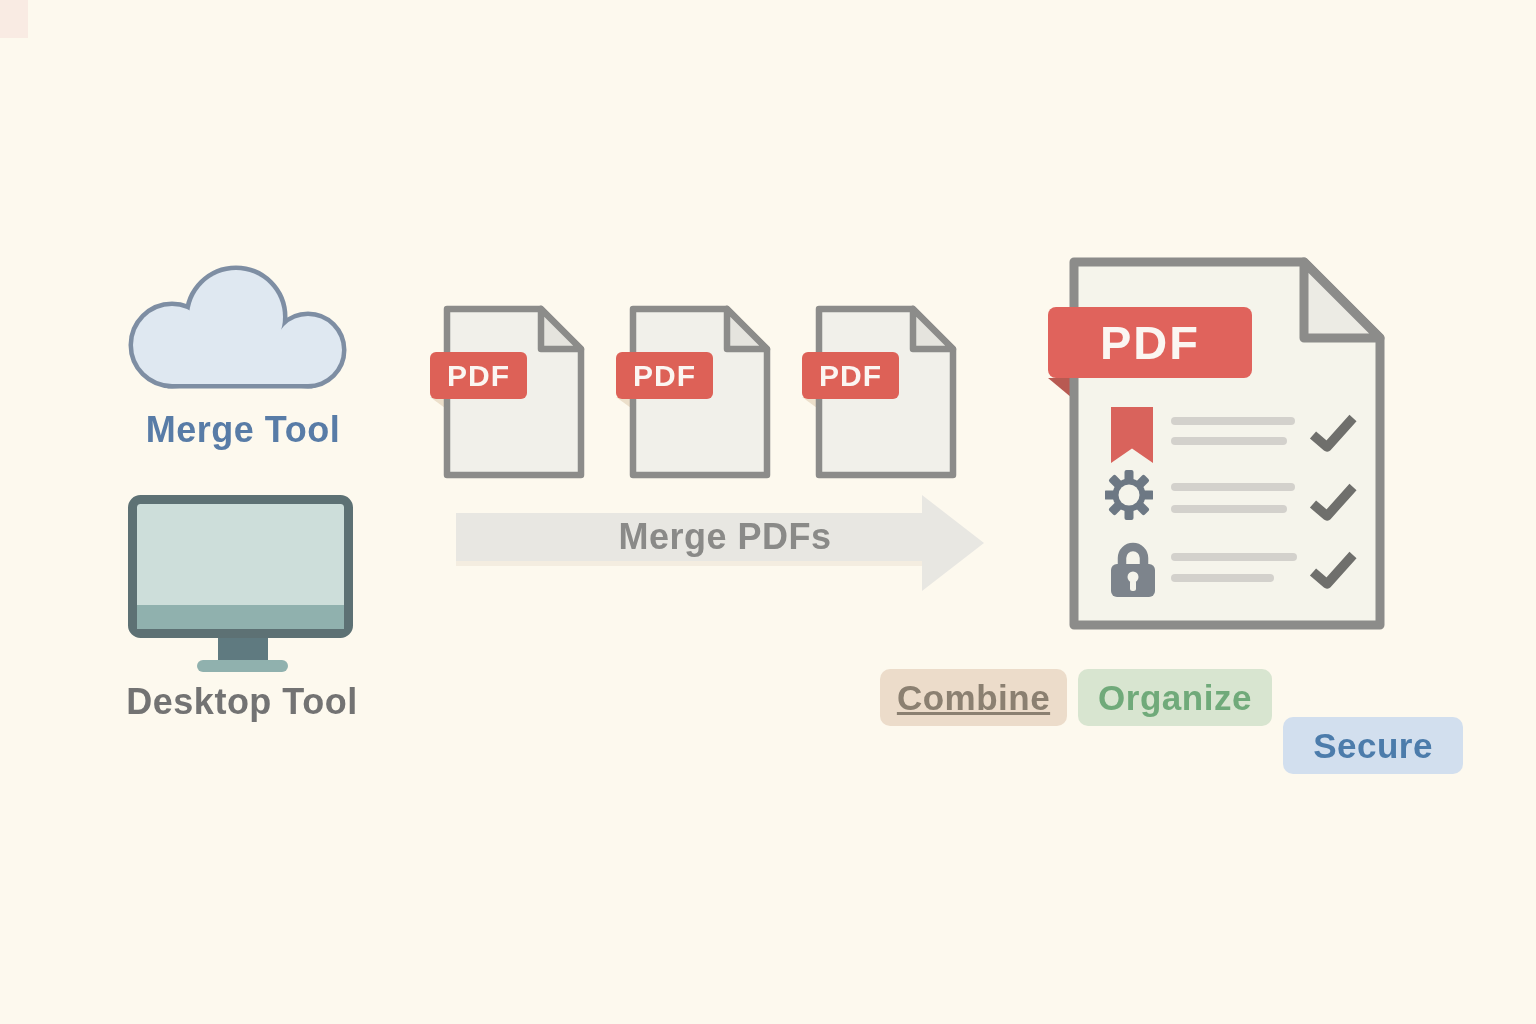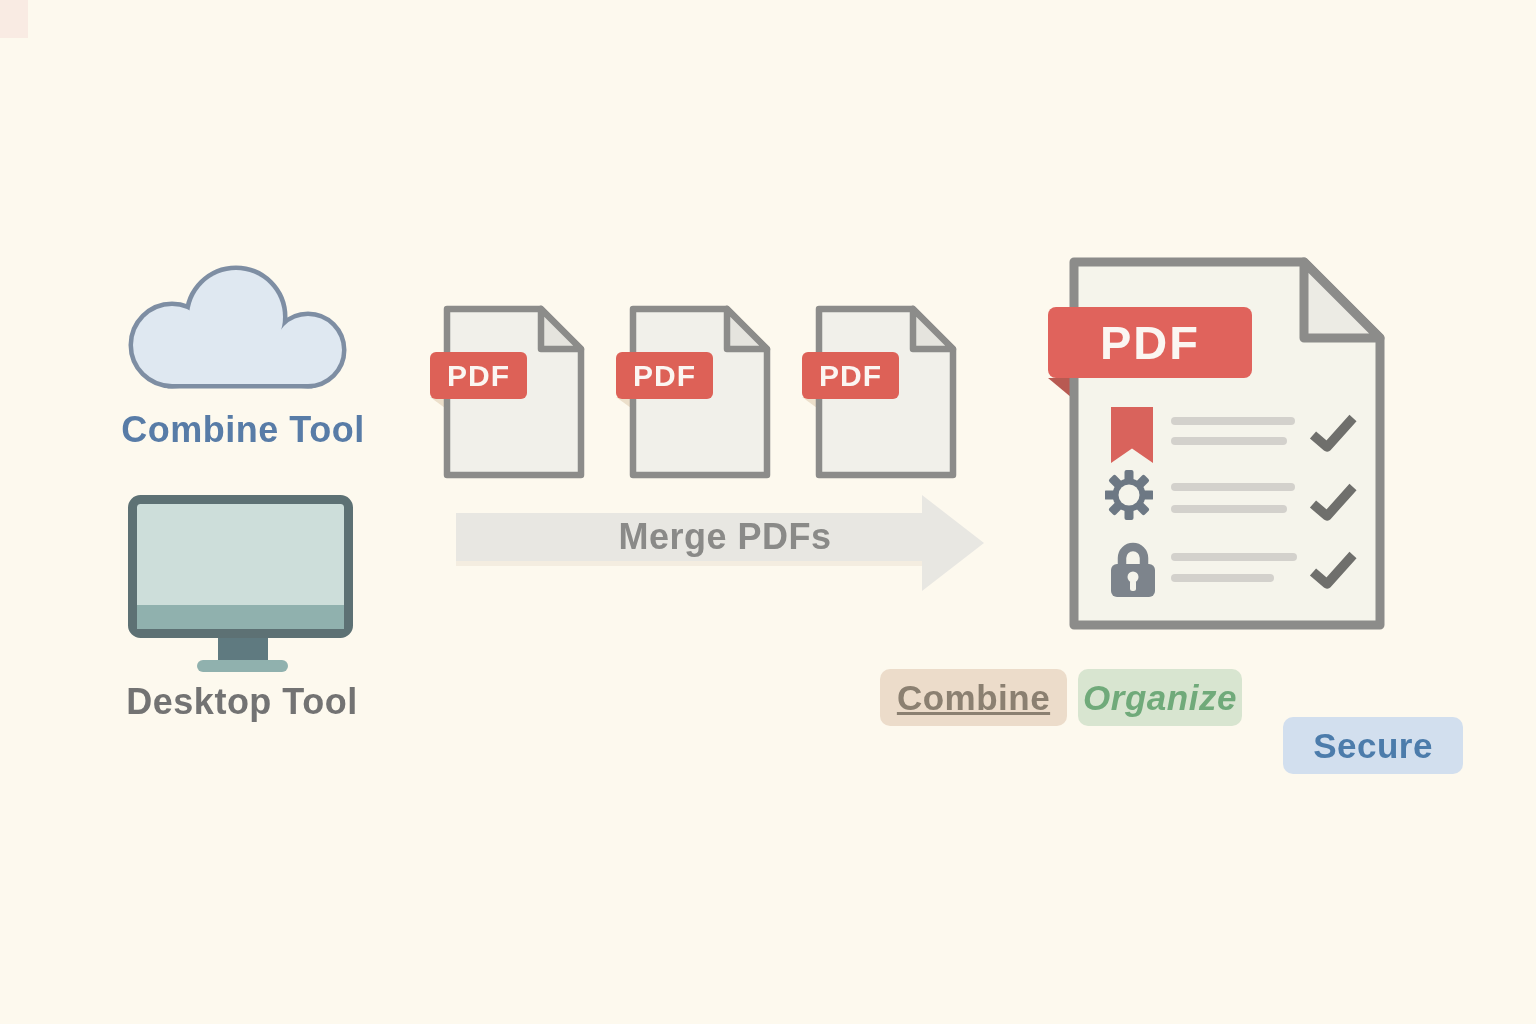--- a/index.html
+++ b/index.html
@@ -91,21 +91,21 @@
   .line-r3a { top: 299px; width: 126px; }
   .line-r3b { top: 320px; width: 103px; }
 
   
   .pill {
     top: 669px; height: 57px; border-radius: 10px;
     text-align: center; line-height: 57px;
     font-weight: 700; font-size: 35px; letter-spacing: 0.5px;
   }
   .pill-combine  { left: 880px;  width: 187px; background: #ecdcca; color: #8b8071; text-decoration: underline; }
-  .pill-organize { left: 1078px; width: 164px; background: #d8e5d0; color: #70aa7a; font-style: italic; }
+  .pill-organize { left: 1078px; width: 194px; background: #d8e5d0; color: #70aa7a; }
   .pill-secure   { left: 1283px; width: 180px; background: #d2dfee; color: #4c7cab; margin-top: 48px; }
 </style>
 </head>
 <body>
 
 <div class="canvas">
 
   <div class="abs corner-artifact"></div>
 
   <div class="abs cloud-wrap">
@@ -117,21 +117,21 @@
         <rect x="48" y="80" width="136" height="44"></rect>
       </g>
       <g fill="#dfe8f1">
         <circle cx="48" cy="85" r="39"></circle>
         <circle cx="112" cy="57" r="47"></circle>
         <circle cx="184" cy="90" r="34"></circle>
         <rect x="48" y="80" width="136" height="44"></rect>
       </g>
     </svg>
   </div>
-  <div class="abs tool-label online-label">Combine Tool</div>
+  <div class="abs tool-label online-label">Merge Tool</div>
 
   <div class="abs monitor-wrap">
     <svg width="225" height="178" viewBox="0 0 225 178">
       <rect x="90" y="135" width="50" height="30" fill="#5f7a80"></rect>
       <rect x="69" y="165" width="91" height="12" rx="6" fill="#90b1ae"></rect>
       <rect x="4.5" y="4.5" width="216" height="134" rx="8" fill="#cddeda" stroke="#5d7174" stroke-width="9"></rect>
       <rect x="9" y="110" width="207" height="24" fill="#90b1ae"></rect>
     </svg>
   </div>
   <div class="abs tool-label desktop-label">Desktop Tool</div>

